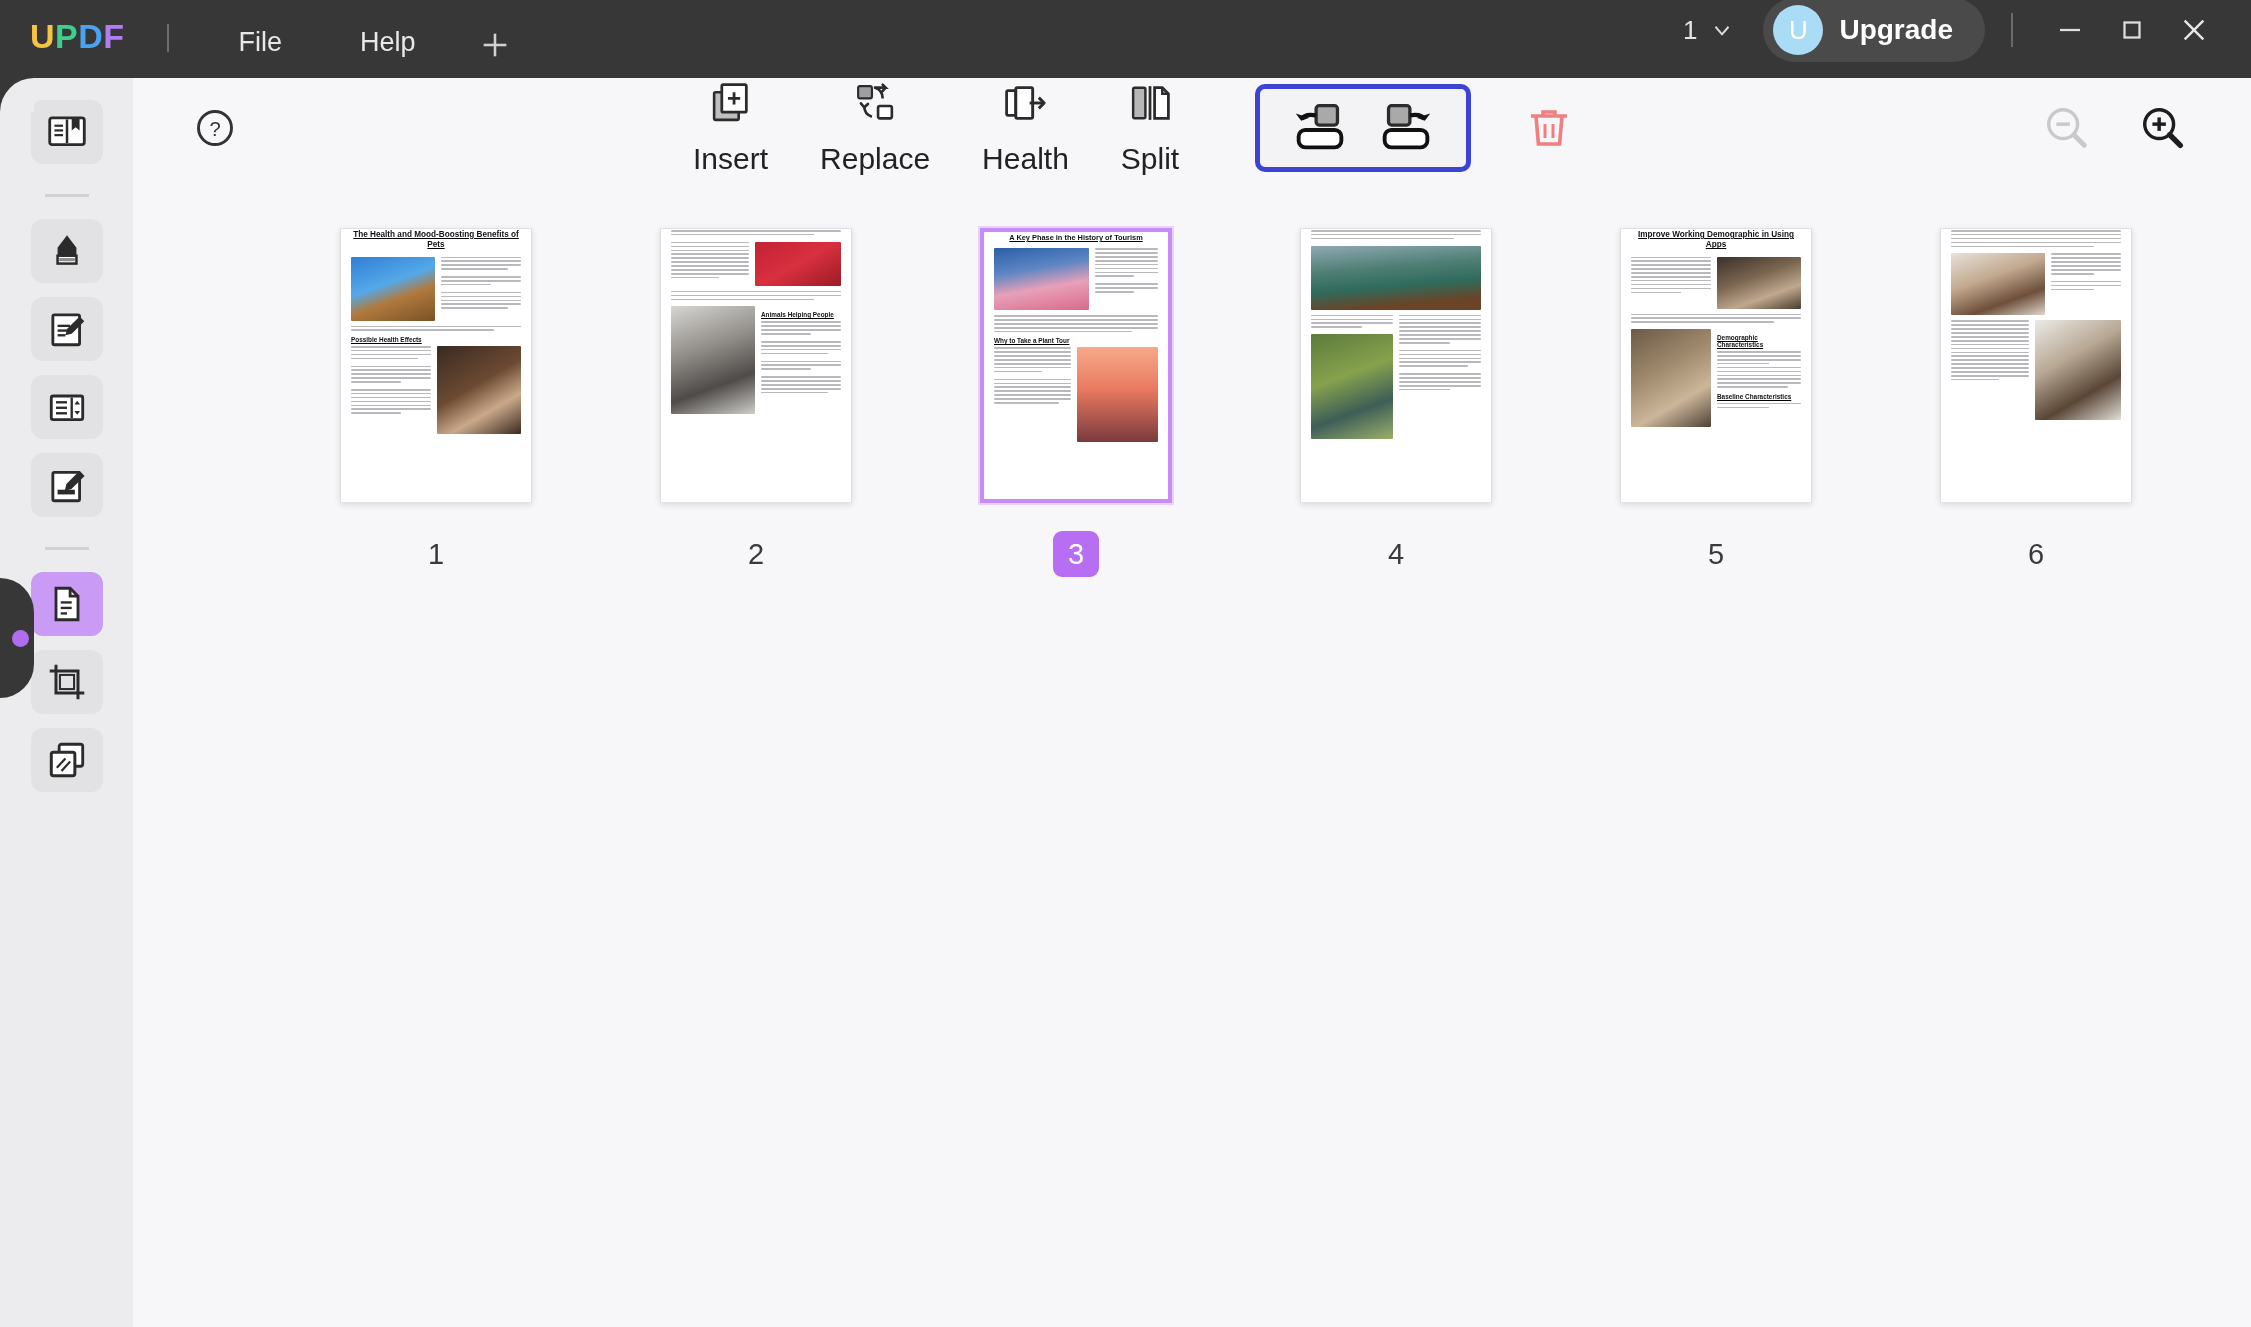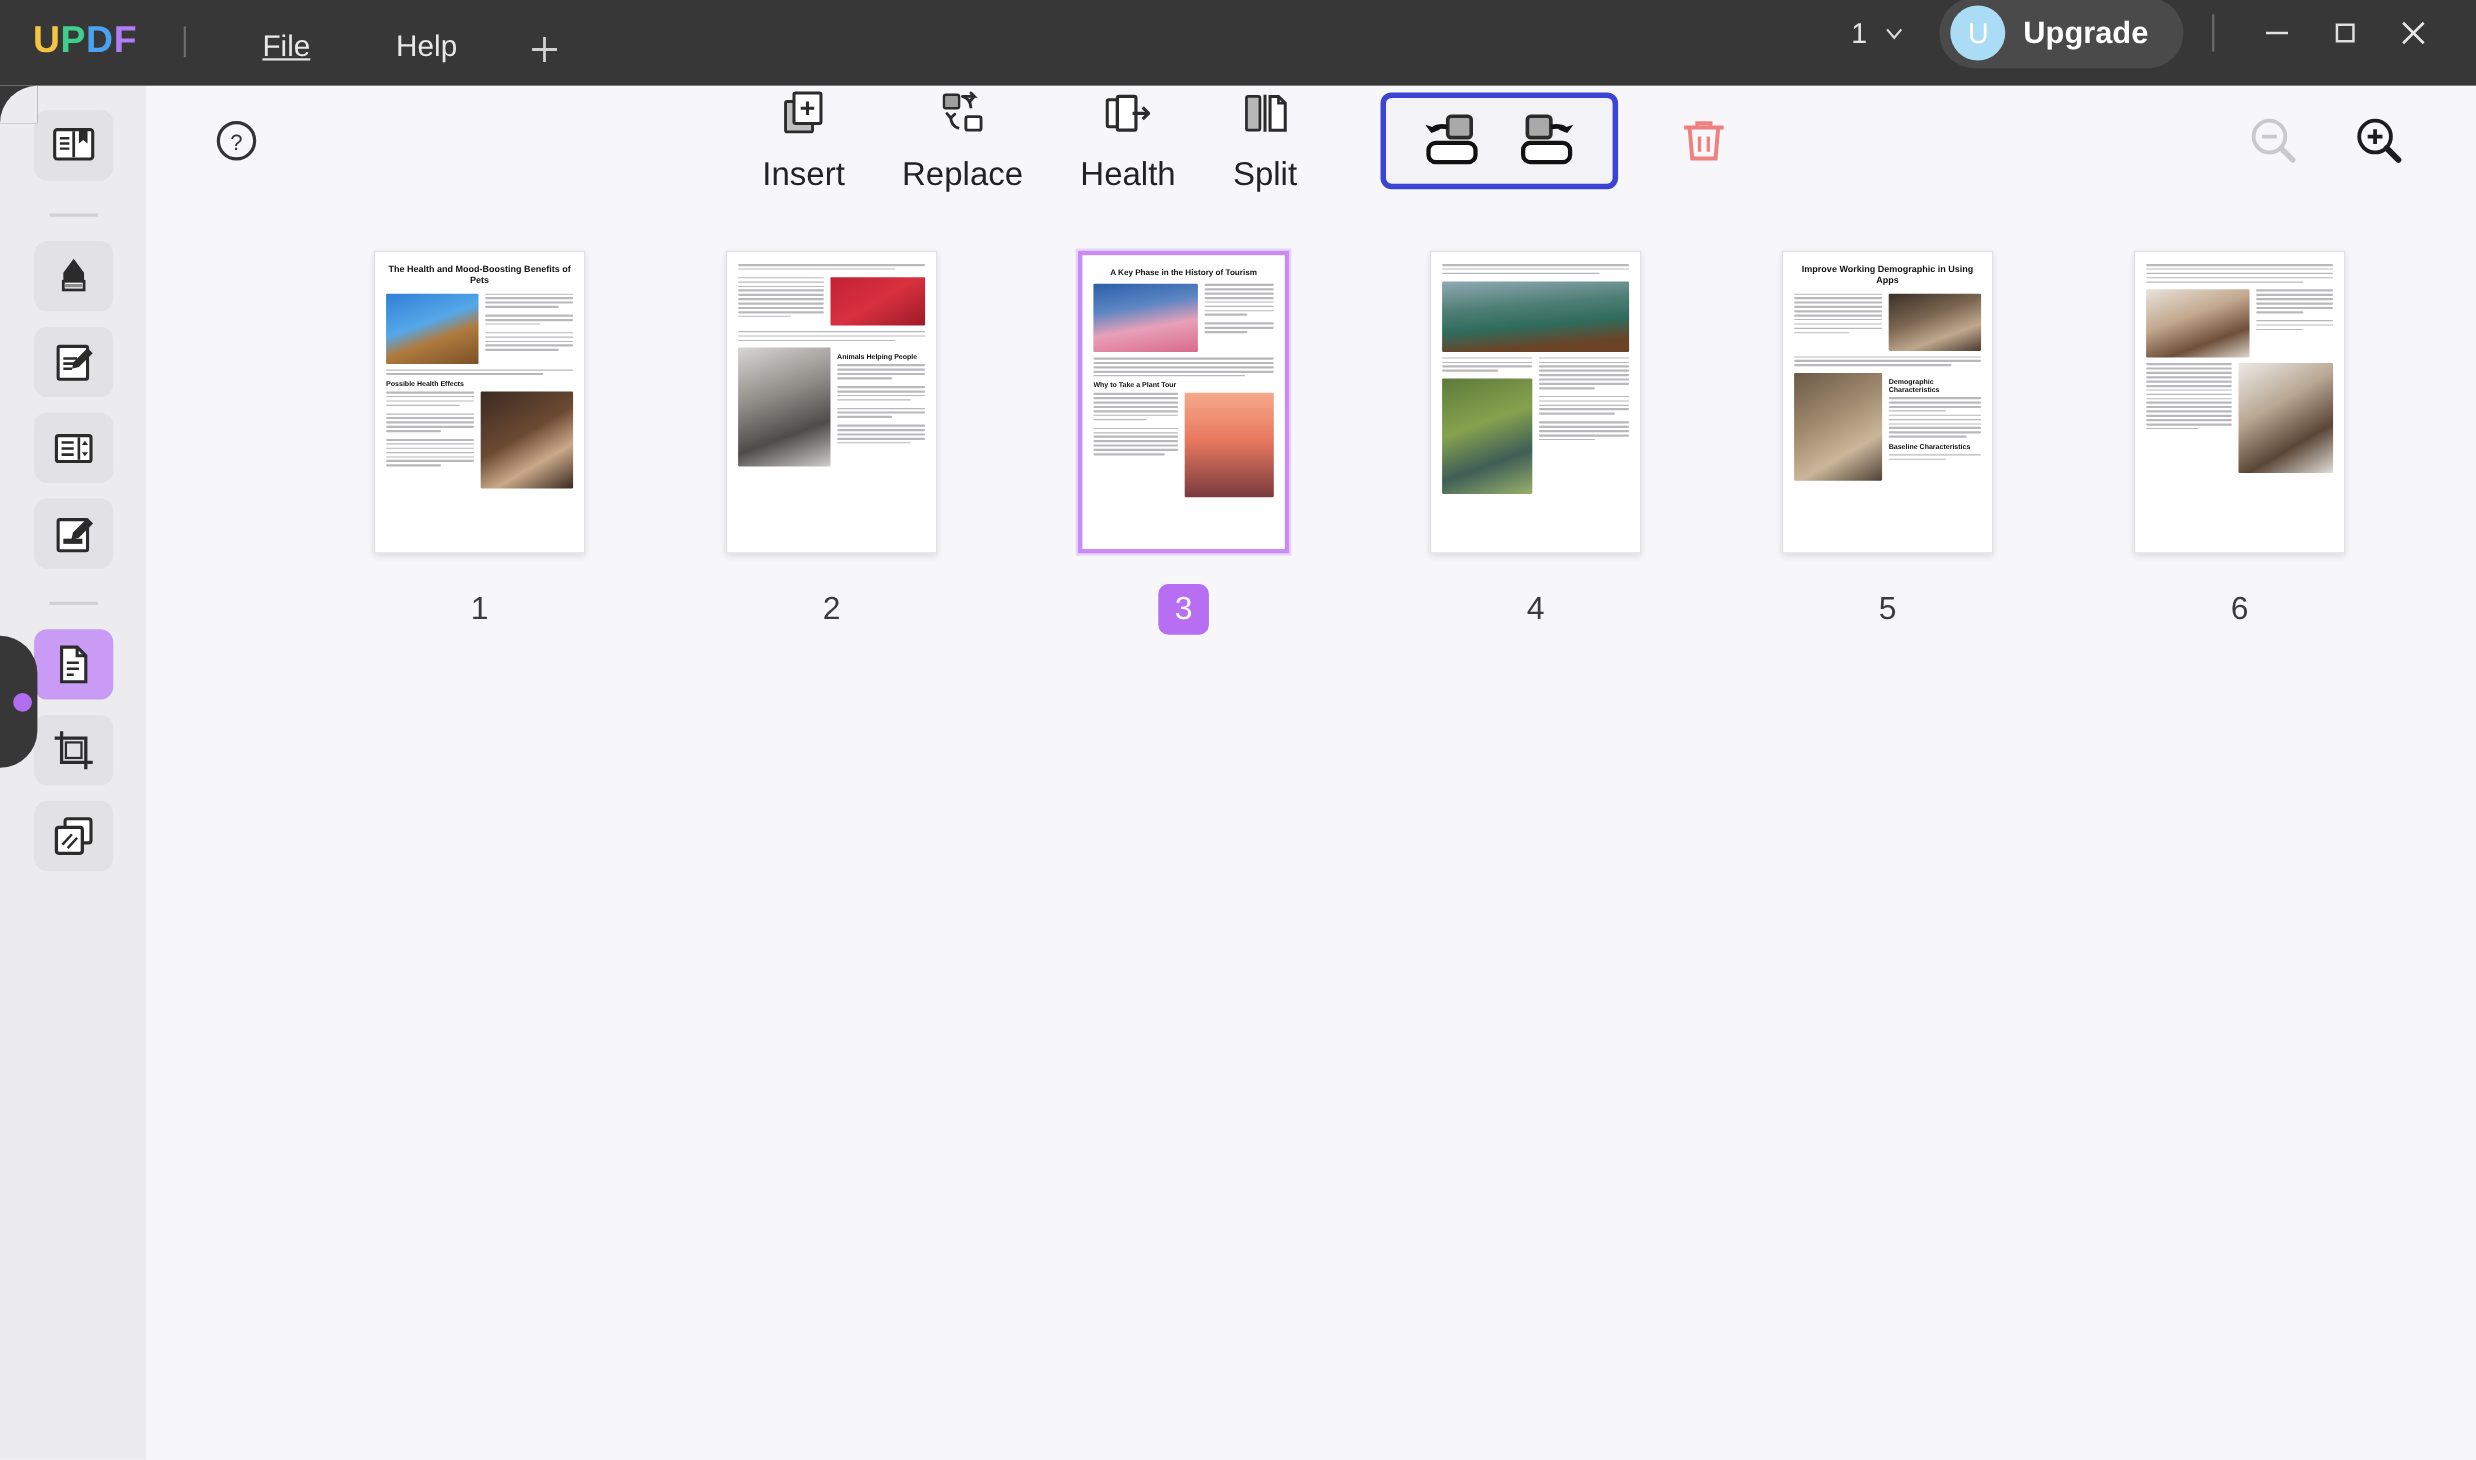--- a/index.html
+++ b/index.html
@@ -26,21 +26,21 @@
   .tb-sep {
     width: 2px; height: 28px; background: #6d6d6d;
     margin: 0 0 26px 42px;
   }
   .menu-item {
     color: #e8e8e8; font-size: 27px;
     padding: 0 26px; margin-bottom: 22px;
     line-height: 1;
     white-space: nowrap;
   }
-  .menu-file { margin-left: 44px; text-decoration: underline; }
+  .menu-file { margin-left: 44px; }
   .menu-help { margin-left: 26px; }
 
   .tab {
     width: 300px; height: 62px;
     background: #4d4d4d;
     border-radius: 12px 12px 0 0;
     margin-left: 30px;
     display: flex; align-items: center;
     position: relative;
   }
@@ -182,21 +182,21 @@
     margin-top: 28px;
     font-size: 29px; color: #3a3a3a;
     min-width: 46px; text-align: center;
     line-height: 46px; height: 46px;
   }
   .thumb-cell.selected .pagenum {
     background: #b76ef2; color: #fff; border-radius: 9px; width: 46px;
   }
 
   
-  .mini { position: absolute; inset: 0; padding: 11px 10px; font-size: 2.6px; }
+  .mini { position: absolute; inset: 0; padding: 1px 10px; font-size: 2.6px; text-decoration: underline; }
   .mini h1 {
     font-size: 8.2px; text-align: center; color: #111;
     line-height: 1.25; margin-bottom: 6px; font-weight: bold;
   }
   .mini h2 { font-size: 6.4px; color: #111; margin: 5px 0 3px; font-weight: bold; }
   .mini .ln { height: 1.6px; background: #b9b9bd; margin-bottom: 2.3px; border-radius: 1px; }
   .mini .ln.s { width: 62%; }
   .mini .ln.m { width: 84%; }
   .mini .row { display: flex; gap: 6px; }
   .mini .col { flex: 1; }

